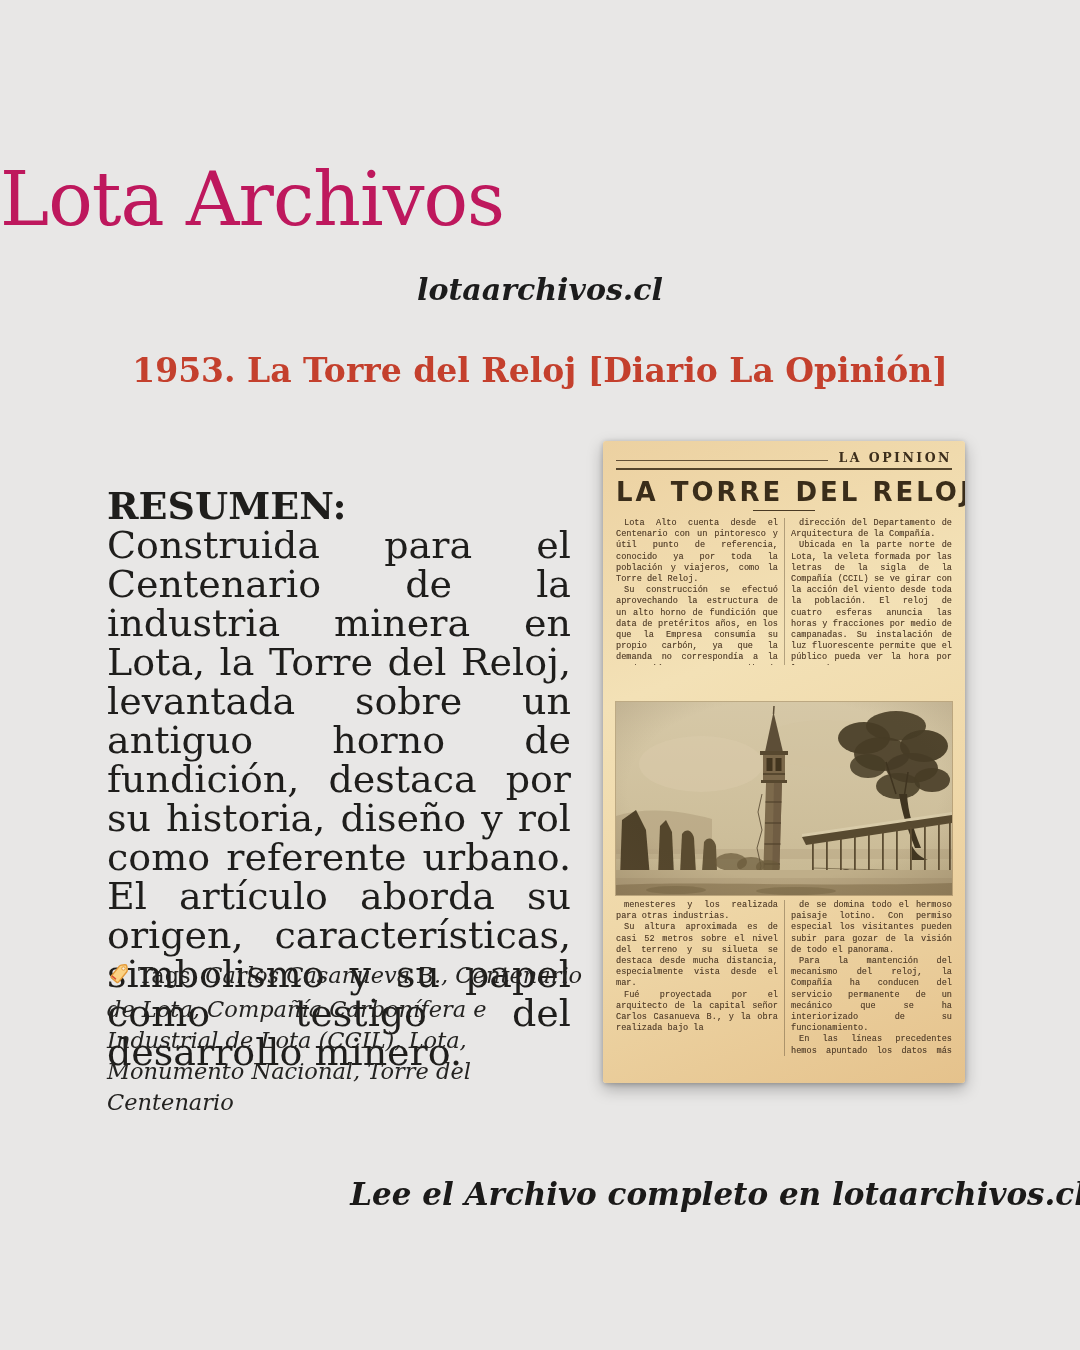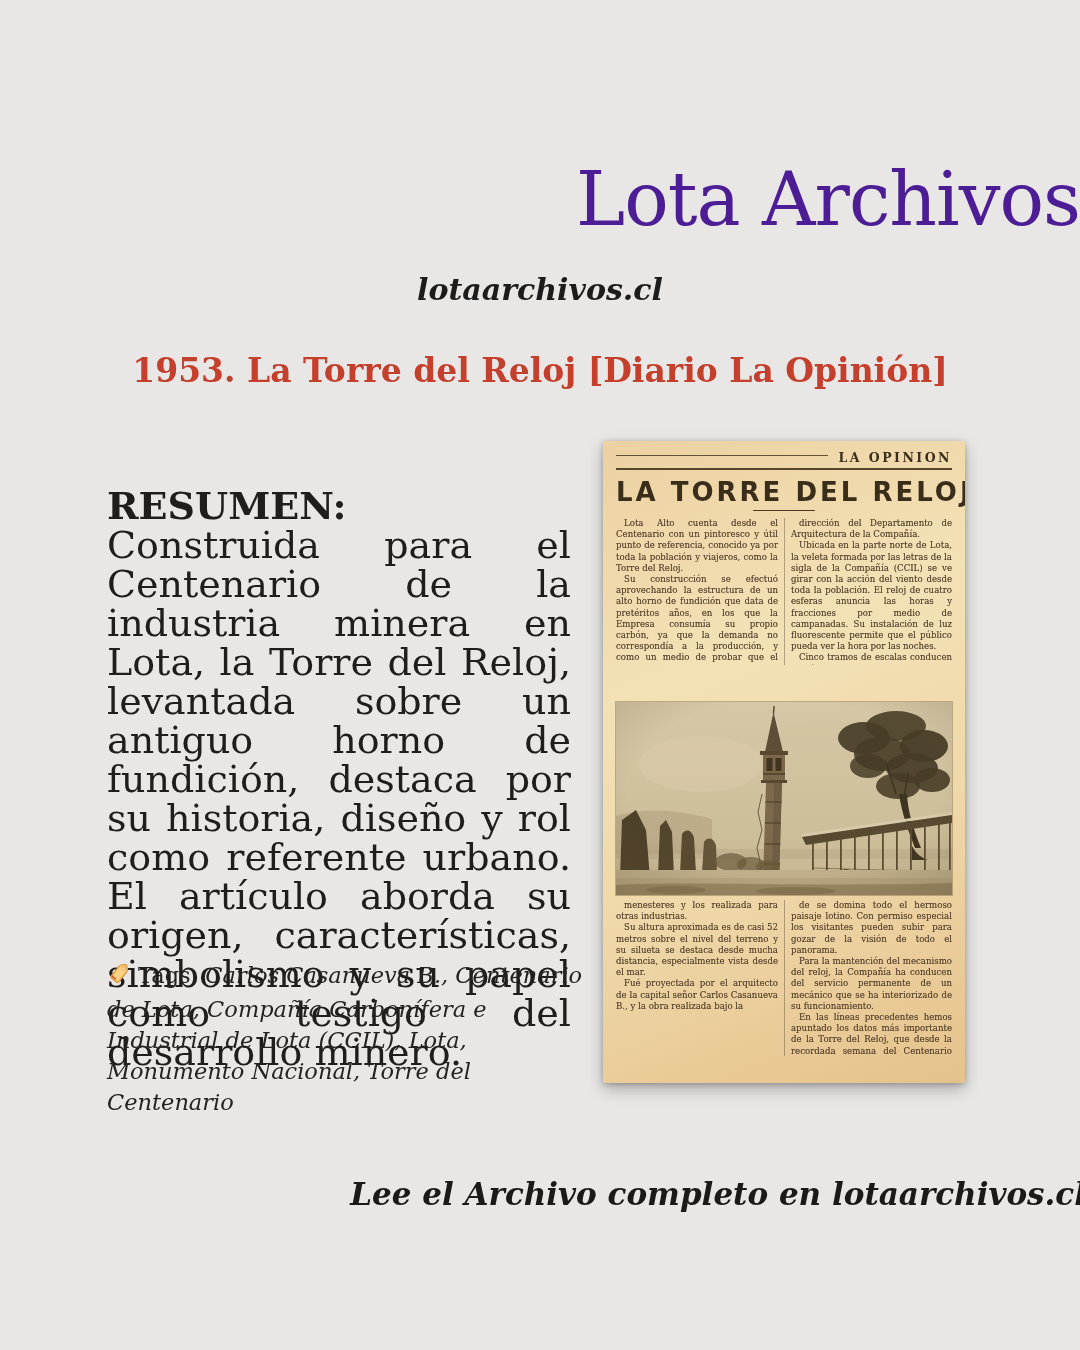--- a/index.html
+++ b/index.html
@@ -12,25 +12,25 @@
     height: 1350px;
     margin: 0 auto;
     background: #e8e7e6;
     overflow: hidden;
   }
 
   
   .brand-title {
     position: absolute;
     top: 156px; left: 0; width: 100%;
-    text-align: right;
+    text-align: left;
     font-size: 74px;
     font-weight: 500;
     letter-spacing: -1px;
-    color: #4c1d95;
+    color: #be185d;
   }
   .site-url {
     position: absolute;
     top: 272px; left: 0; width: 100%;
     text-align: center;
     font-style: italic;
     font-weight: 600;
     font-size: 30px;
     color: #1c1c1c;
   }
@@ -85,21 +85,21 @@
     left: 603px; top: 441px;
     width: 362px; height: 642px;
     padding: 9px 13px 8px 13px;
     border-radius: 3px;
     background:
       linear-gradient(158deg, #ecd1a1 0%, #f3e1b6 34%, #efd8a9 62%, #e5c28c 100%);
     box-shadow: 0 6px 16px rgba(0,0,0,0.28), 0 1px 5px rgba(0,0,0,0.22);
     color: #57432e;
     overflow: hidden;
   }
-  .np-masthead-row { display: flex; gap: 10px; }
+  .np-masthead-row { display: flex; align-items: center; gap: 10px; }
   .np-masthead-line { flex: 1; border-top: 1.5px solid #4a3a24; margin-top: 5px; opacity: .85; }
   .np-masthead {
     font-weight: bold;
     font-size: 12.5px;
     letter-spacing: 2.5px;
     color: #3c2e1c;
     white-space: nowrap;
   }
   .np-rule { border-top: 2.5px solid #44351f; margin-top: 3px; opacity: .9; }
   .np-headline {
@@ -122,20 +122,21 @@
   .np-cols-bottom { height: 156px; margin-top: 5px; }
   .np-col { width: 50%; padding-right: 6px; }
   .np-col-r { padding-right: 0; padding-left: 6px; border-left: 1px solid rgba(74,58,36,.38); }
   .np-col p {
     font-size: 8.6px;
     line-height: 11.2px;
     text-align: justify;
     text-indent: 8px;
     color: #57432e;
     text-shadow: 0 0 .4px rgba(87,67,46,.55);
+    font-family: Liberation Mono, monospace;
   }
   .np-photo {
     display: block;
     margin: 37px auto 0 auto;
     width: 336px; height: 193px;
     outline: 1px solid rgba(90,70,40,.35);
   }
   .np-caption {
     margin-top: 9px;
     font-weight: bold;

